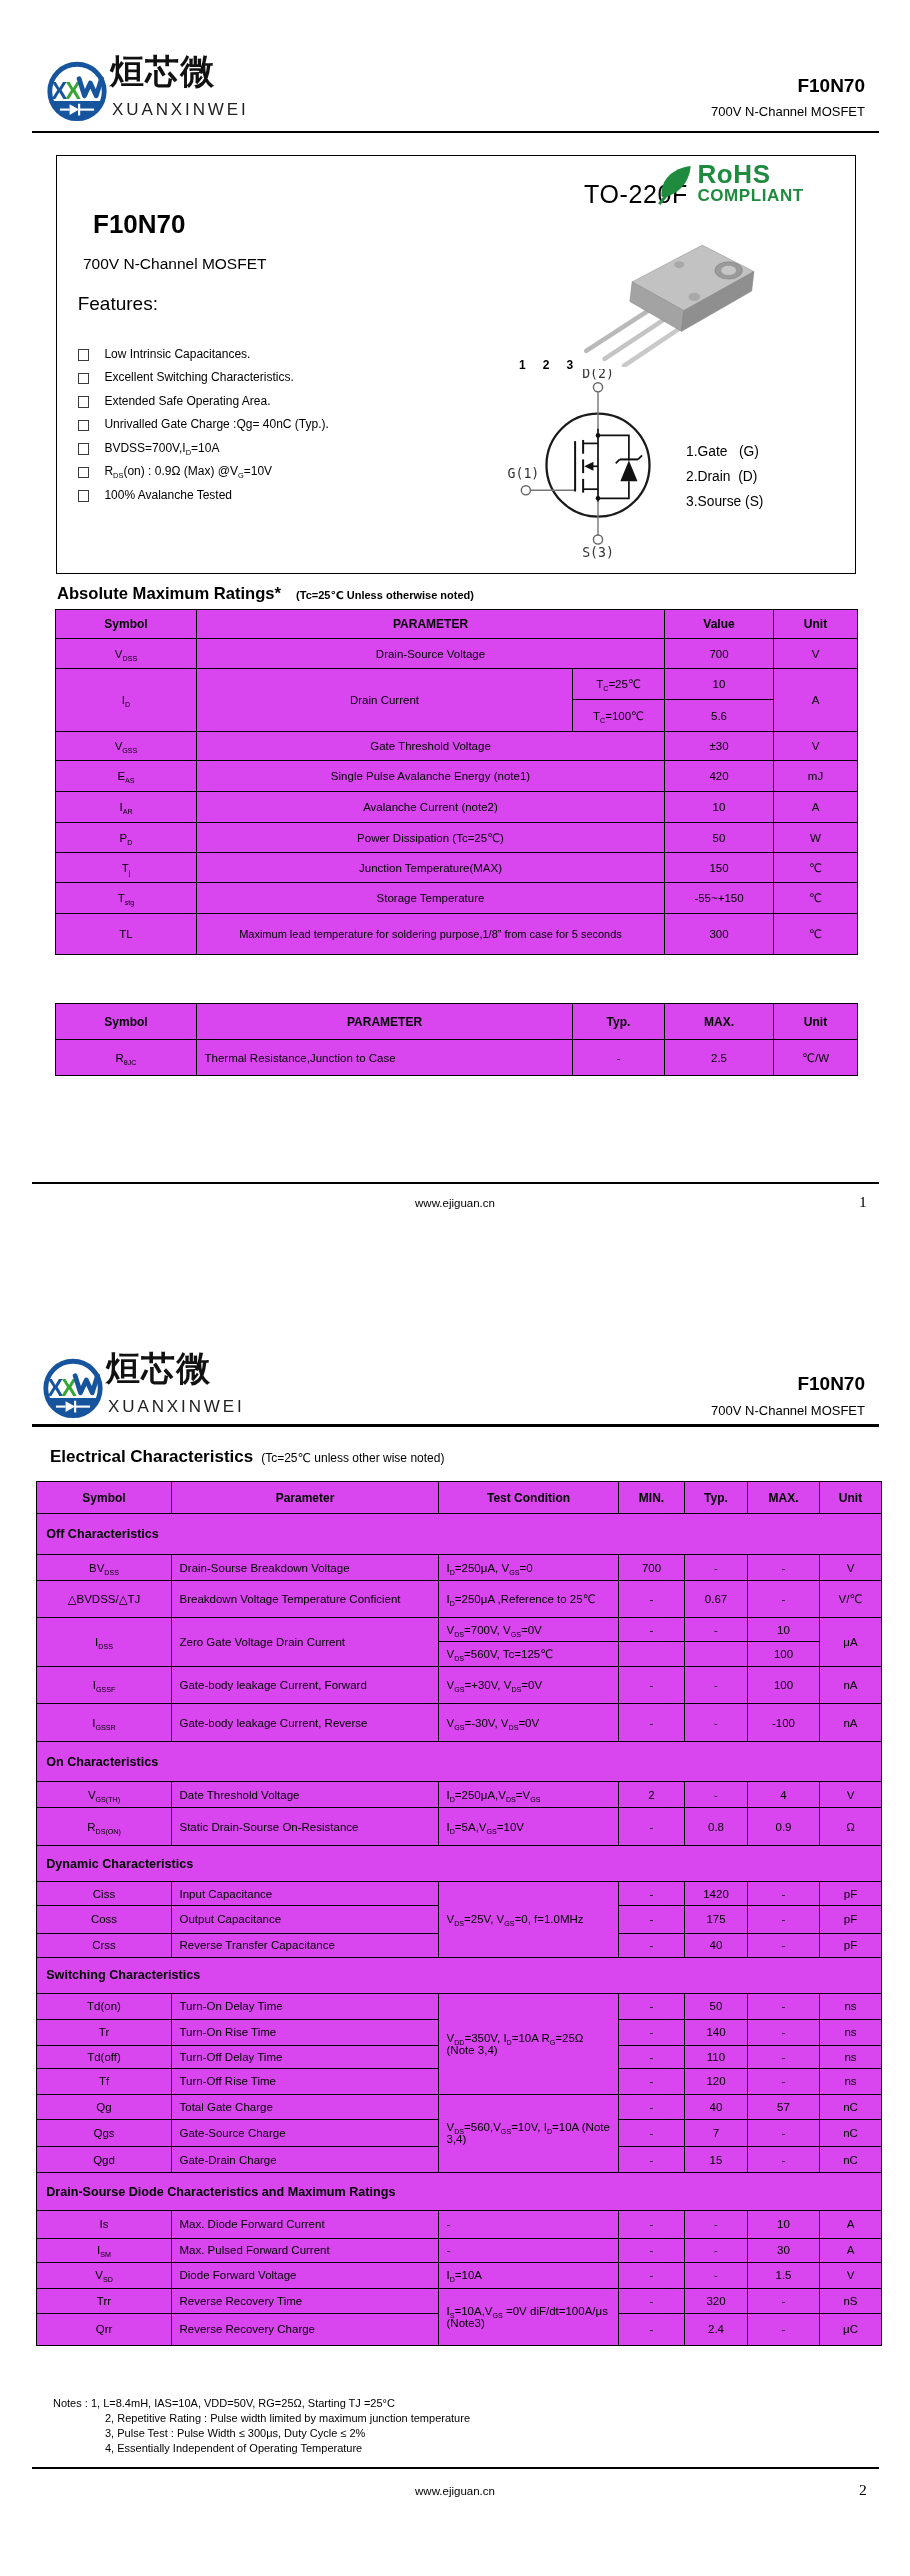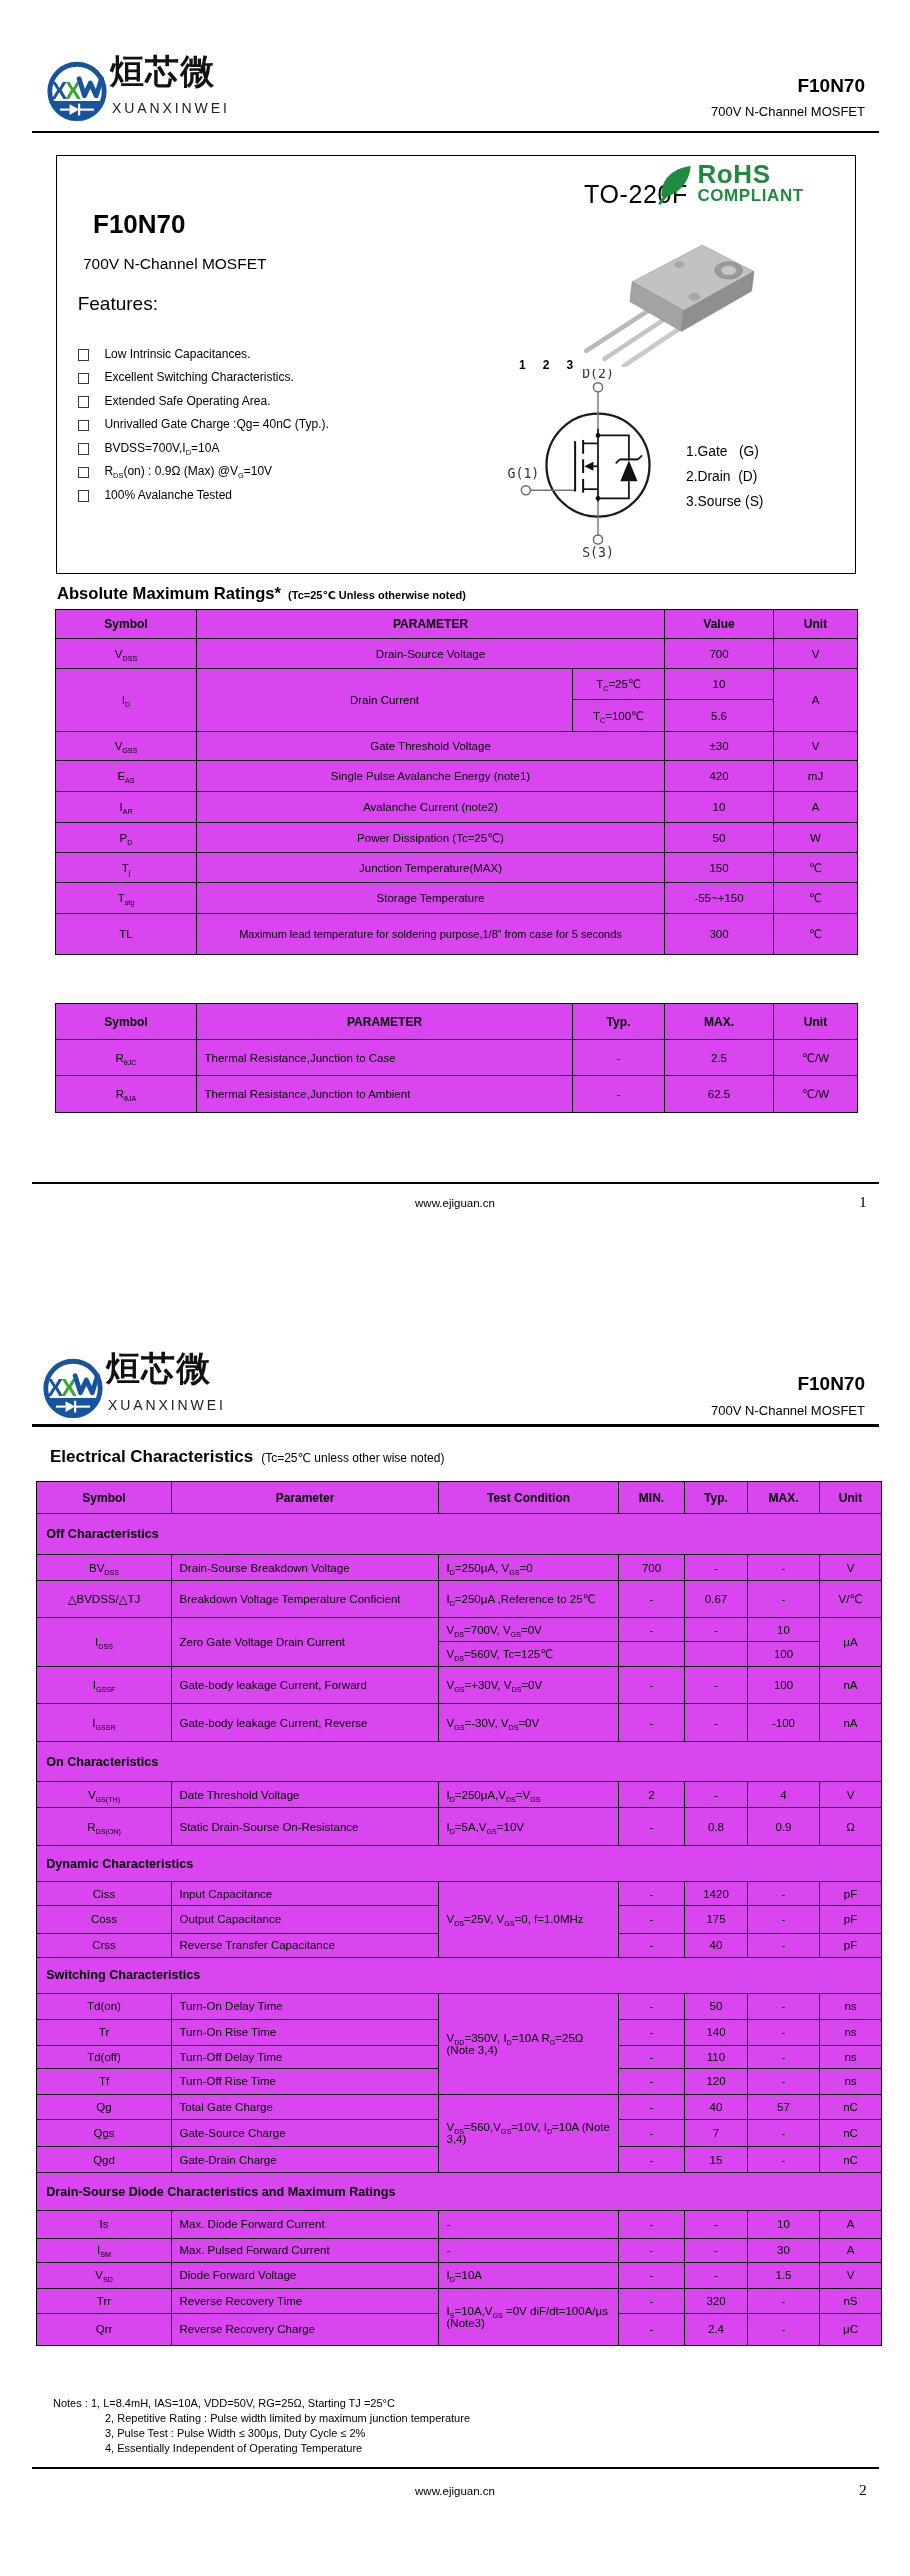--- a/index.html
+++ b/index.html
@@ -4,35 +4,35 @@
 <style>
   html,body{margin:0;padding:0;background:#fff}
   #canvas{position:relative;width:910px;height:2576px;background:#fff;
           font-family:"Liberation Sans","DejaVu Sans",sans-serif;color:#000;overflow:hidden}
   .abs{position:absolute}
   .rule{position:absolute;background:#000}
   sub{font-size:0.62em;line-height:0}
   .part-big{font-weight:bold;font-size:19px;text-align:right}
   .family{font-size:13px;text-align:right}
   .cn{font-weight:bold;font-size:34px;letter-spacing:1.1px;color:#111;line-height:37px}
-  .en{font-size:14px;letter-spacing:2.9px;color:#222}
+  .en{font-size:17px;letter-spacing:2.9px;color:#222}
   .boxpart{font-size:26px;font-weight:bold}
   .boxfam{font-size:15.5px}
   .feats-title{font-size:19px}
   .feat{height:23.5px;display:flex;align-items:flex-end}
   .chk{width:9.2px;height:9.2px;border:1.1px solid #3a3a3a;margin-right:15.5px;flex:none}
   .ftx{font-size:12px;white-space:nowrap}
   .pkgname{font-size:25px;letter-spacing:0.6px}
   .rohs1{font-size:26px;font-weight:bold;color:#1f8b3e;line-height:24px;letter-spacing:0.6px}
   .rohs2{font-size:17px;font-weight:bold;color:#1f8b3e;letter-spacing:0.6px}
   .pins{font-size:12px;font-weight:bold;letter-spacing:6.9px}
   .leg{font-size:13.8px;height:25px;white-space:pre}
   .symlbl{font-family:"DejaVu Sans Mono",monospace;font-size:23px;fill:#333}
   .sect-title{font-size:16.6px;font-weight:bold}
-  .sect-sub{font-size:11px;font-weight:bold;margin-left:7px}
+  .sect-sub{font-size:11px;font-weight:bold;margin-left:15px}
   .sect-sub2{font-size:12px;font-weight:normal;margin-left:8px}
   table.dt{border-collapse:collapse;table-layout:fixed;position:absolute;font-size:11.5px;background:#d946ef;border:1.7px solid #000}
   table.dt td{border:1.1px solid #000;text-align:center;padding:0.6px 3.4px;overflow:hidden;vertical-align:middle}
   table.dt .b{font-weight:bold;font-size:12px}
   table.dt .hrow td{border-bottom:1.7px solid #000}
   table.dt .lft{text-align:left;padding-left:7.5px}
   table.dt .sec{text-align:left;font-weight:bold;font-size:12.6px;padding-left:9.2px}
   table.dt .sm{font-size:11px;line-height:12px}
   .notes div{font-size:11px;line-height:15px;white-space:pre}
   .notes .ind{padding-left:52px}
@@ -263,27 +263,20 @@
       <td class="b">MAX.</td>
       <td class="b">Unit</td>
     </tr>
     <tr style="height:36px">
       <td>R<sub>θJC</sub></td>
       <td class="lft">Thermal Resistance,Junction to Case</td>
       <td>-</td>
       <td>2.5</td>
       <td>℃/W</td>
     </tr>
-    <tr style="height:37px">
-      <td>R<sub>θJA</sub></td>
-      <td class="lft">Thermal Resistance,Junction to Ambient</td>
-      <td>-</td>
-      <td>62.5</td>
-      <td>℃/W</td>
-    </tr>
   </tbody>
     </table>
 
   <div class="rule" style="left:32px;top:1182px;width:847px;height:1.7px"></div>
   <div class="abs site" style="left:0;top:1197px">www.ejiguan.cn</div>
   <div class="abs pgno" style="left:859px;top:1193px">1</div>
 
   <div class="abs" style="left:36px;top:1347px;width:247px;height:80px">
     <svg class="abs" style="left:4.6px;top:8px" width="64" height="68" viewBox="0 0 120 126">
       <circle cx="60" cy="62" r="51" fill="none" stroke="#17549e" stroke-width="9"></circle>

